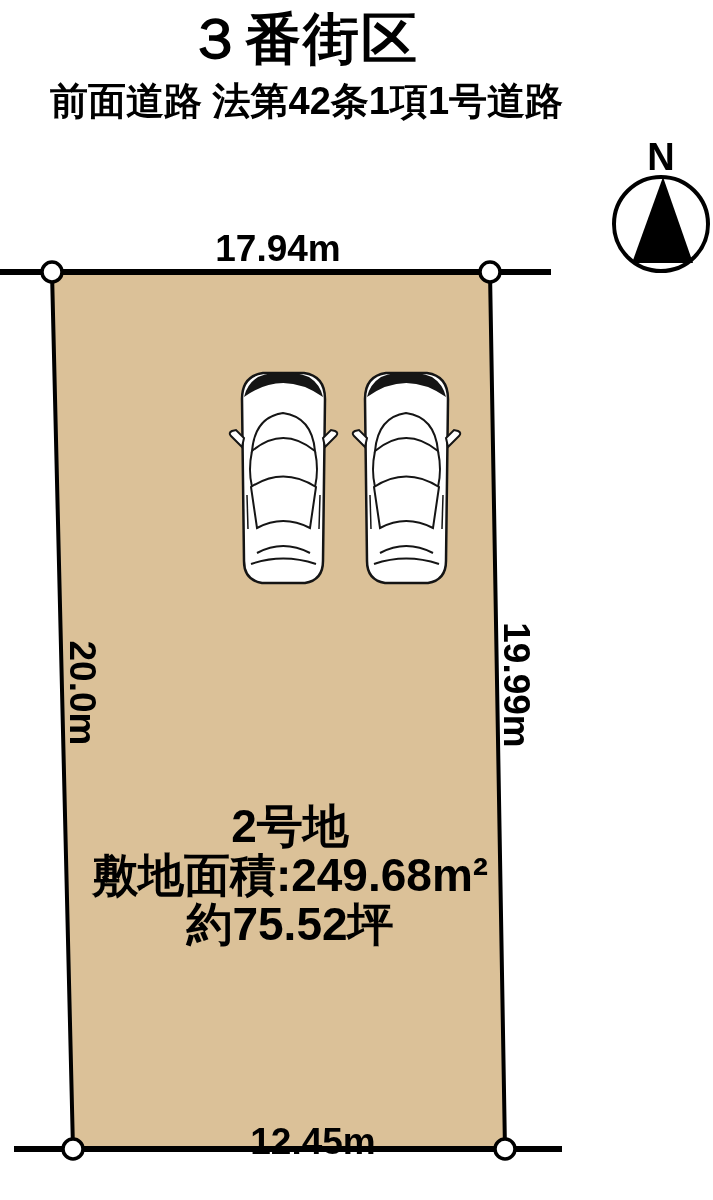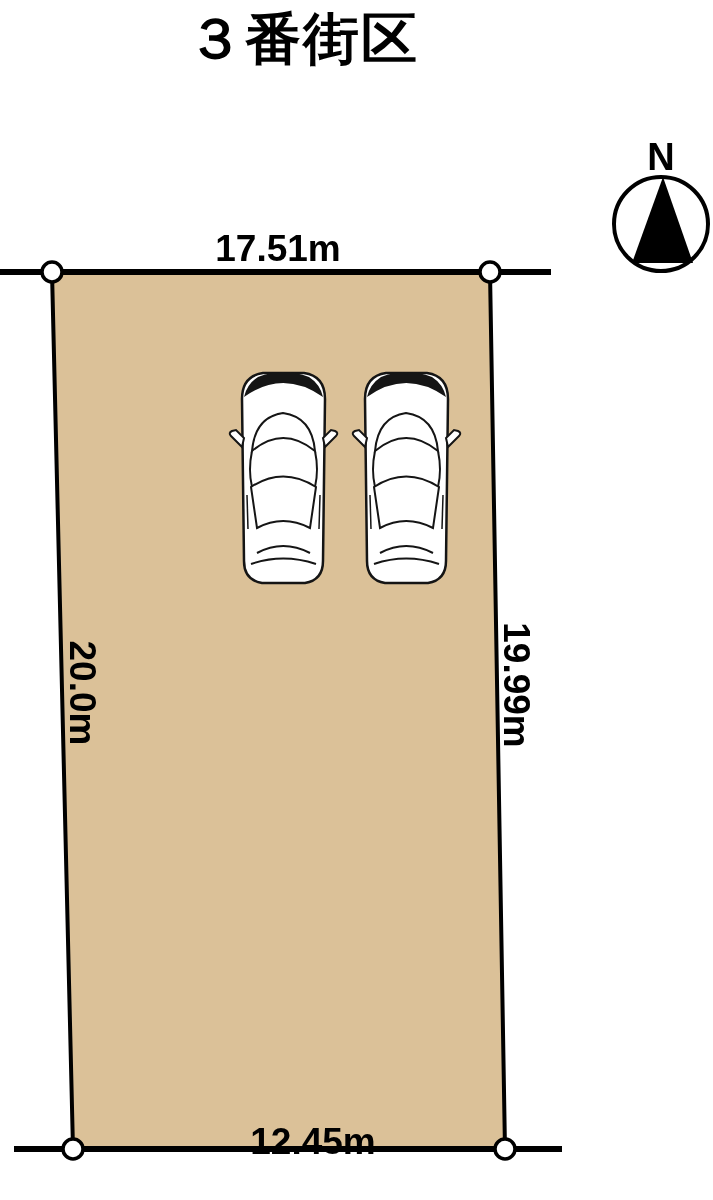--- a/index.html
+++ b/index.html
@@ -72,21 +72,27 @@
     <g>
       <text class="compass-n" x="661" y="170" text-anchor="middle">N</text>
       <circle cx="661" cy="224" r="47" fill="none" stroke="#000000" stroke-width="4"></circle>
       <polygon points="663,177 632,263 693,263" fill="#000000"></polygon>
     </g>
   </svg>
 
   <div class="abs title">３番街区</div>
 
   <div class="abs roadinfo">
+    <div>前面道路 法第42条1項1号道路</div>
   </div>
 
-  <div class="abs dim dim-top">17.51m</div>
+  <div class="abs dim dim-top">17.94m</div>
   <div class="abs dim dim-bottom">12.45m</div>
   <div class="abs dim dim-left">20.0m</div>
   <div class="abs dim dim-right">19.99m</div>
 
+  <div class="abs lot-label">
+    <div>2号地</div>
+    <div>敷地面積:249.68m²</div>
+    <div>約75.52坪</div>
+  </div>
 
 </div>
 
 </body></html>

